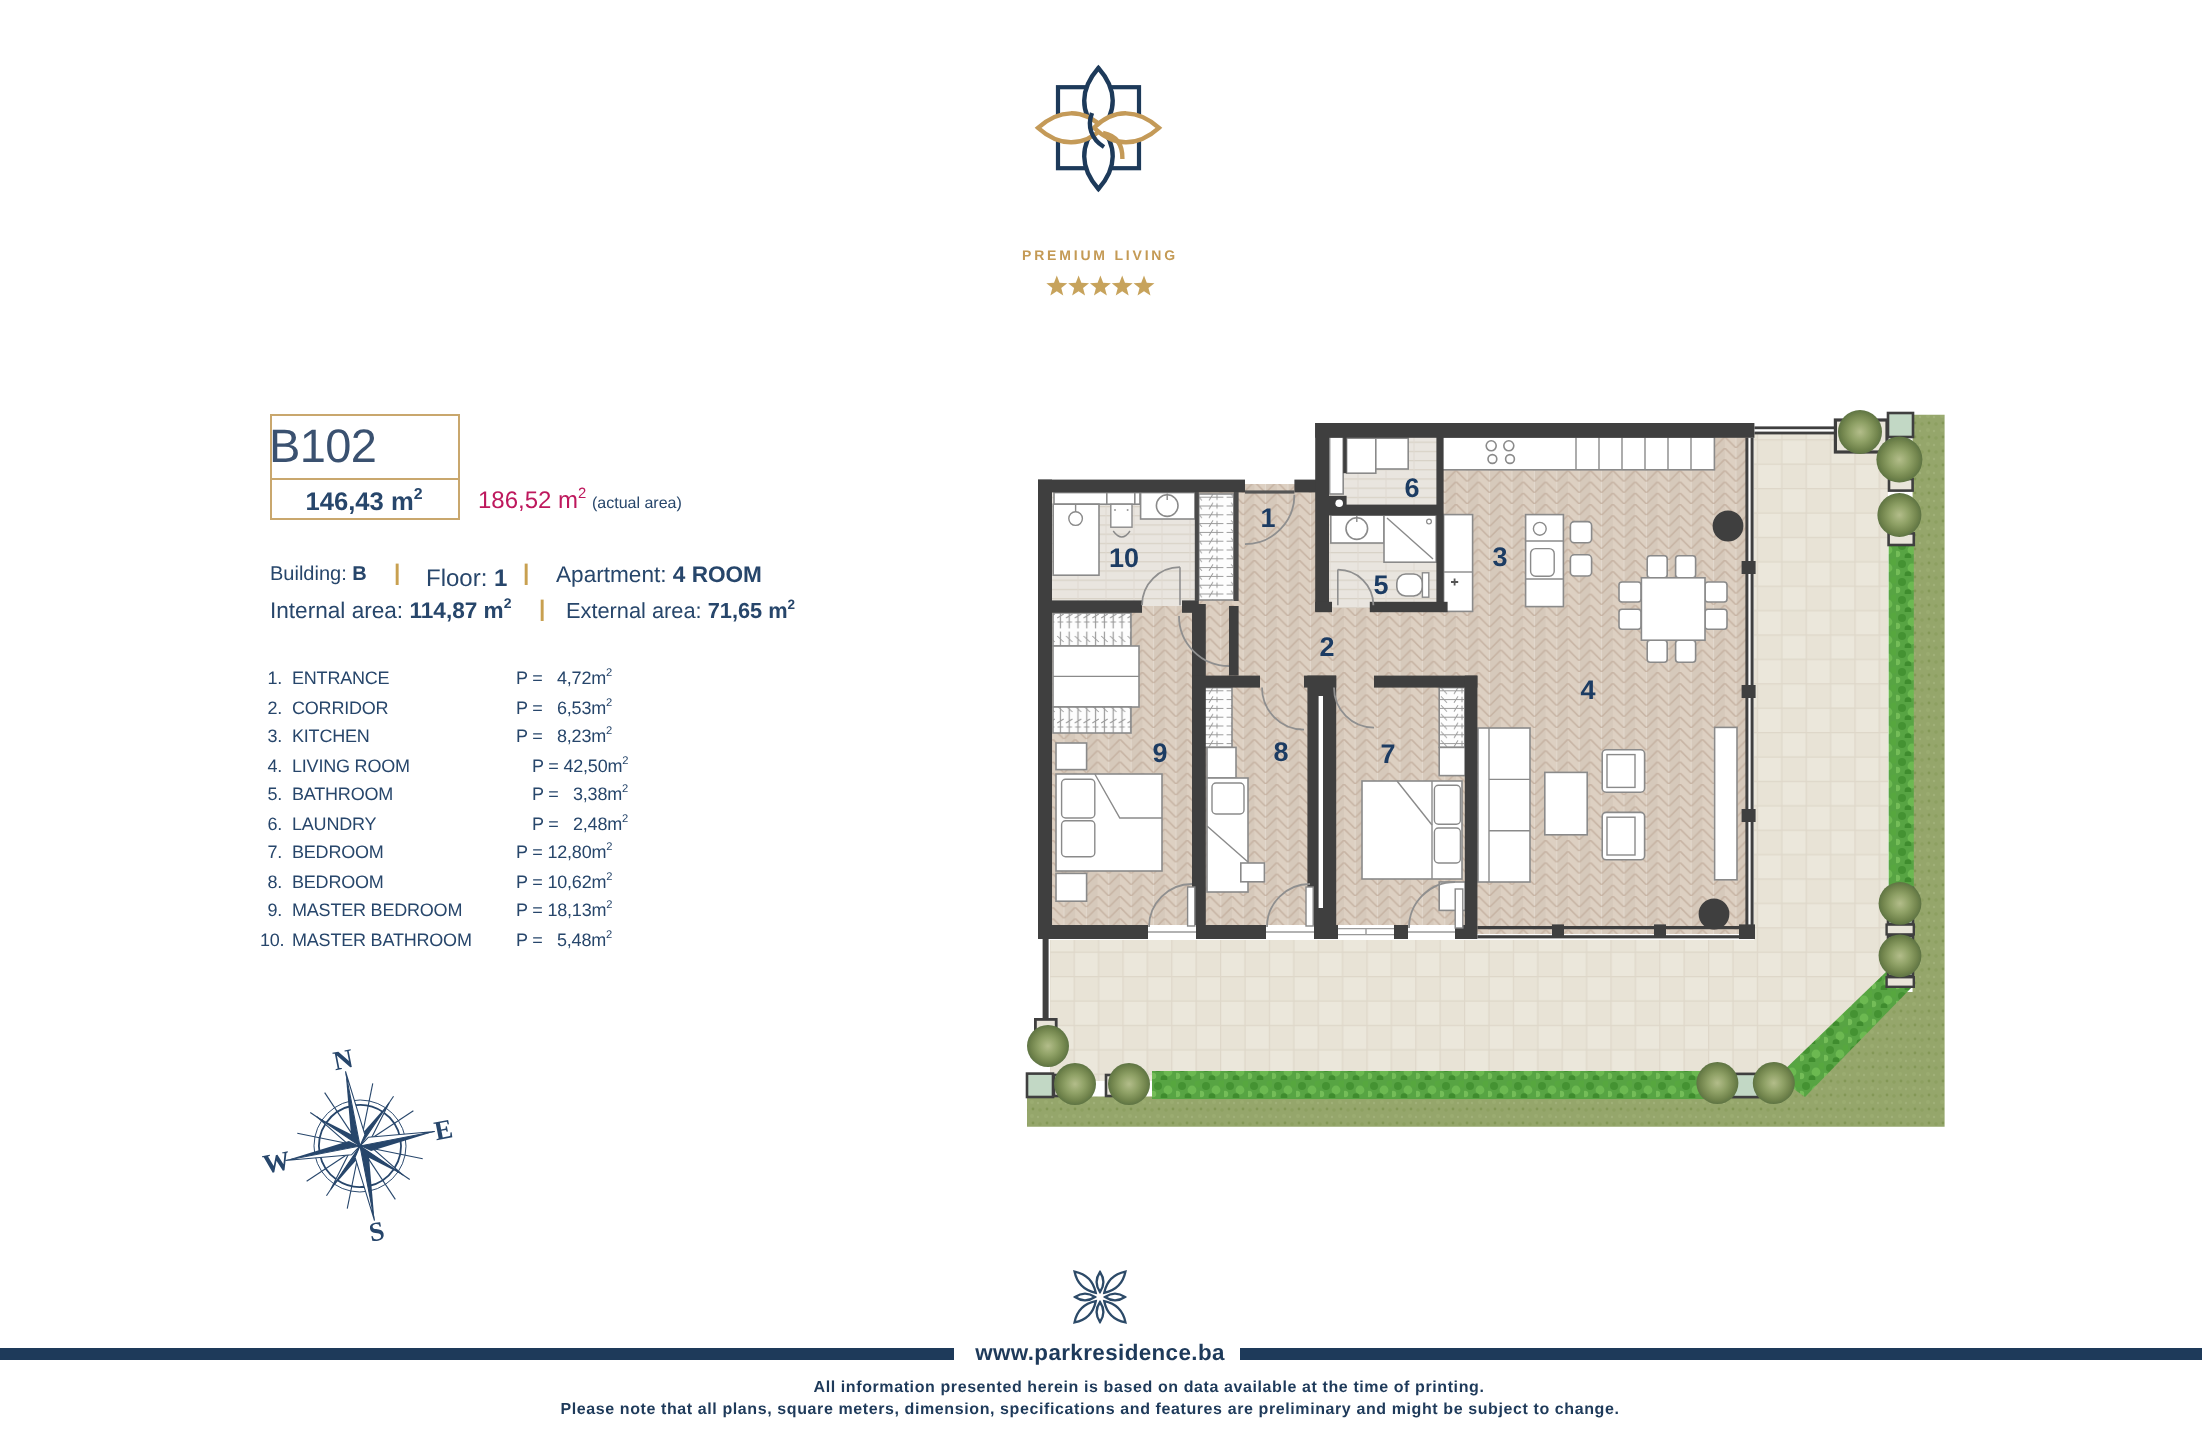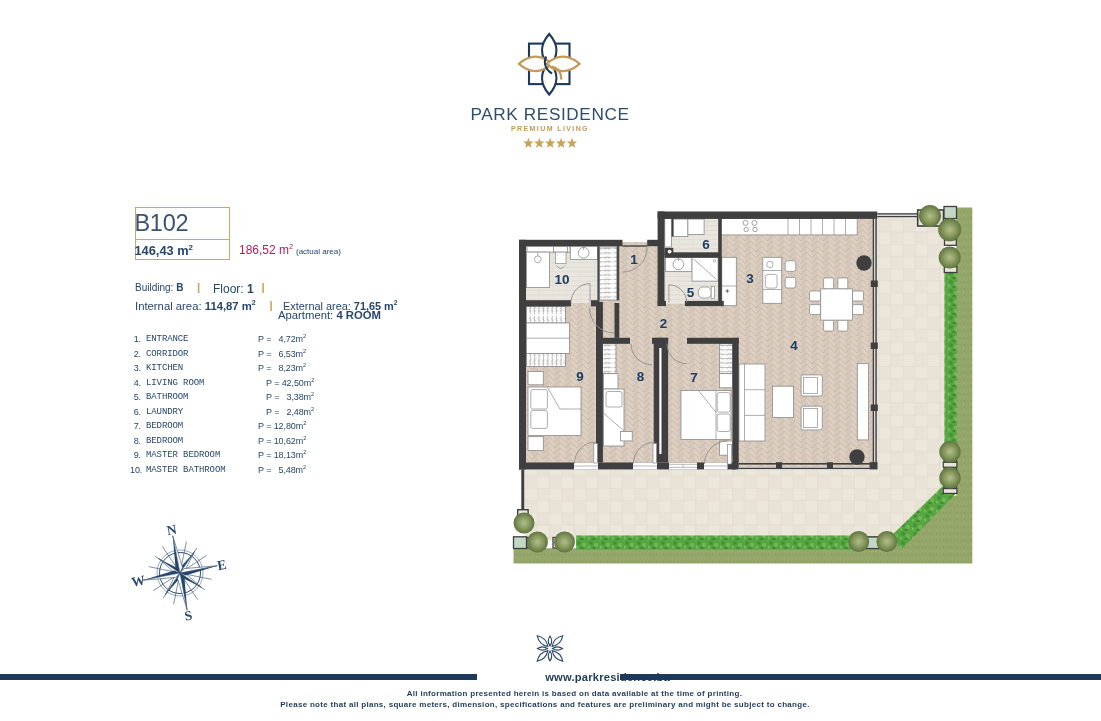--- a/index.html
+++ b/index.html
@@ -24,58 +24,57 @@
 
   <path d="M519,63.9 C529.5,54.5 541.5,54 551.5,63.9 C541.5,73.8 529.5,73.3 519,63.9 Z" fill="#fff" stroke="#c49a58" stroke-width="2.2"></path>
 
   <path d="M579.5,63.9 C569,54.5 557,54 547,63.9 C557,73.8 569,73.3 579.5,63.9 Z" fill="#fff" stroke="#c49a58" stroke-width="2.2"></path>
 
   <path d="M546,56.5 C543.5,63 545.5,69.5 552,73.5" fill="none" stroke="#1d3a5a" stroke-width="2.2"></path>
 
   <path d="M551.5,66.5 Q561.5,68.5 561.2,79.5" fill="none" stroke="#c49a58" stroke-width="2.2"></path>
   </svg>
 
-<div class="abs" style="left:400px;top:104px;width:300px;text-align:center;font-size:17.2px;letter-spacing:0.6px;color:#2d4d6d;">PARK RESIDENCE</div>
 
 <div class="abs" style="left:400px;top:124.5px;width:300px;text-align:center;font-size:7px;font-weight:bold;letter-spacing:1.4px;color:#c49a55;">PREMIUM LIVING</div>
 
 <svg class="abs" style="left:518.5px;top:136px;" width="64" height="15" viewBox="0 0 64 15">
   <g fill="#c7a35c">
         <path d="M9.40,1.80 L10.78,5.40 L14.63,5.60 L11.63,8.03 L12.63,11.75 L9.40,9.65 L6.17,11.75 L7.17,8.03 L4.17,5.60 L8.02,5.40 Z"></path>
         <path d="M20.30,1.80 L21.68,5.40 L25.53,5.60 L22.53,8.03 L23.53,11.75 L20.30,9.65 L17.07,11.75 L18.07,8.03 L15.07,5.60 L18.92,5.40 Z"></path>
         <path d="M31.20,1.80 L32.58,5.40 L36.43,5.60 L33.43,8.03 L34.43,11.75 L31.20,9.65 L27.97,11.75 L28.97,8.03 L25.97,5.60 L29.82,5.40 Z"></path>
         <path d="M42.10,1.80 L43.48,5.40 L47.33,5.60 L44.33,8.03 L45.33,11.75 L42.10,9.65 L38.87,11.75 L39.87,8.03 L36.87,5.60 L40.72,5.40 Z"></path>
         <path d="M53.00,1.80 L54.38,5.40 L58.23,5.60 L55.23,8.03 L56.23,11.75 L53.00,9.65 L49.77,11.75 L50.77,8.03 L47.77,5.60 L51.62,5.40 Z"></path>
       </g>
 </svg>
 
 <div class="abs" style="left:134.5px;top:206.5px;width:93px;height:51px;border:1px solid #c9a76d;background:#fff;"></div>
 
 <div class="abs" style="left:134.5px;top:238.5px;width:95px;height:1px;background:#c9a76d;"></div>
 
 <div class="abs" style="left:134.5px;top:209.5px;width:95px;text-align:left;font-size:23.5px;letter-spacing:-0.3px;color:#3a5170;">B102</div>
 
-<div class="abs" style="left:134.5px;top:242.5px;width:95px;text-align:left;font-size:12.8px;font-weight:bold;color:#27466b;">146,43 m<sup>2</sup></div>
+<div class="abs" style="left:134.5px;top:242.5px;width:95px;text-align:center;font-size:12.8px;font-weight:bold;color:#27466b;">146,43 m<sup>2</sup></div>
 
 <div class="abs" style="left:239px;top:243px;font-size:12px;color:#be185d;">186,52 m<sup>2</sup></div>
 <div class="abs" style="left:296px;top:246.5px;font-size:8px;color:#27466b;text-align:right;">(actual area)</div>
 
 <div class="abs" style="left:135px;top:282px;font-size:10px;color:#27466b;">Building: <b>B</b></div>
 <div class="abs" style="left:197px;top:281px;font-size:11.3px;font-weight:bold;color:#c8a050;">|</div>
 <div class="abs" style="left:213px;top:282px;font-size:12px;color:#27466b;">Floor: <b>1</b></div>
 <div class="abs" style="left:261.5px;top:281px;font-size:11.3px;font-weight:bold;color:#c8a050;">|</div>
-<div class="abs" style="left:278px;top:282px;font-size:11.3px;color:#27466b;margin-top:27px;">Apartment: <b>4 ROOM</b></div>
+<div class="abs" style="left:278px;top:282px;font-size:11.3px;color:#27466b;">Apartment: <b>4 ROOM</b></div>
 
 <div class="abs" style="left:135px;top:300px;font-size:11.3px;color:#27466b;">Internal area: <b>114,87 m<sup>2</sup></b></div>
 <div class="abs" style="left:269.5px;top:299px;font-size:11.3px;font-weight:bold;color:#c8a050;">|</div>
 <div class="abs" style="left:283px;top:300px;font-size:10.9px;color:#27466b;">External area: <b>71,65 m<sup>2</sup></b></div>
 
 <div class="abs" style="left:130px;top:332px;font-size:9px;letter-spacing:-0.1px;color:#27466b;line-height:14.5px;width:190px;">
   <div style="text-align:right;width:11px;float:left;">1.<br>2.<br>3.<br>4.<br>5.<br>6.<br>7.<br>8.<br>9.<br>10.</div>
-  <div style="margin-left:16px;font-family:Liberation Mono, monospace;">ENTRANCE<br>CORRIDOR<br>KITCHEN<br>LIVING ROOM<br>BATHROOM<br>LAUNDRY<br>BEDROOM<br>BEDROOM<br>MASTER BEDROOM<br>MASTER BATHROOM</div>
+  <div style="margin-left:16px;">ENTRANCE<br>CORRIDOR<br>KITCHEN<br>LIVING ROOM<br>BATHROOM<br>LAUNDRY<br>BEDROOM<br>BEDROOM<br>MASTER BEDROOM<br>MASTER BATHROOM</div>
 </div>
 
 <div class="abs" style="left:258px;top:332px;font-size:9px;letter-spacing:-0.1px;color:#27466b;line-height:14.5px;">
   <div>P = &nbsp;&nbsp;4,72m<sup>2</sup></div>
   <div>P = &nbsp;&nbsp;6,53m<sup>2</sup></div>
   <div>P = &nbsp;&nbsp;8,23m<sup>2</sup></div>
   <div style="margin-left:8px;">P = 42,50m<sup>2</sup></div>
   <div style="margin-left:8px;">P = &nbsp;&nbsp;3,38m<sup>2</sup></div>
   <div style="margin-left:8px;">P = &nbsp;&nbsp;2,48m<sup>2</sup></div>
   <div>P = 12,80m<sup>2</sup></div>
@@ -500,19 +499,19 @@
     <path d="M0,-12.5 Q-3.4,-7.5 0,-2.5 Q3.4,-7.5 0,-12.5 Z"></path>
     <path d="M0,12.5 Q-3.4,7.5 0,2.5 Q3.4,7.5 0,12.5 Z"></path>
     <path d="M-12.5,0 Q-7.5,-3.4 -2.5,0 Q-7.5,3.4 -12.5,0 Z"></path>
     <path d="M12.5,0 Q7.5,-3.4 2.5,0 Q7.5,3.4 12.5,0 Z"></path>
   </g>
 </svg>
 
 <div class="abs" style="left:0px;top:674px;width:477px;height:5.5px;background:#1e3a5a;"></div>
 <div class="abs" style="left:620px;top:674px;width:481px;height:5.5px;background:#1e3a5a;"></div>
 
-<div class="abs" style="left:430px;top:671px;width:240px;text-align:right;font-size:11.2px;font-weight:bold;letter-spacing:0.2px;color:#1e3a5a;">www.parkresidence.ba</div>
+<div class="abs" style="left:430px;top:671px;width:240px;text-align:center;font-size:11.2px;font-weight:bold;letter-spacing:0.2px;color:#1e3a5a;">www.parkresidence.ba</div>
 
 <div class="abs" style="left:0px;top:688.5px;width:1101px;text-align:center;font-size:8px;font-weight:bold;letter-spacing:0.3px;color:#1e3a5a;padding-left:24px;">All information presented herein is based on data available at the time of printing.</div>
 
 <div class="abs" style="left:0px;top:699.5px;width:1090px;text-align:center;font-size:8px;font-weight:bold;letter-spacing:0.3px;color:#1e3a5a;">Please note that all plans, square meters, dimension, specifications and features are preliminary and might be subject to change.</div>
 
 </div>
 
 </body></html>

